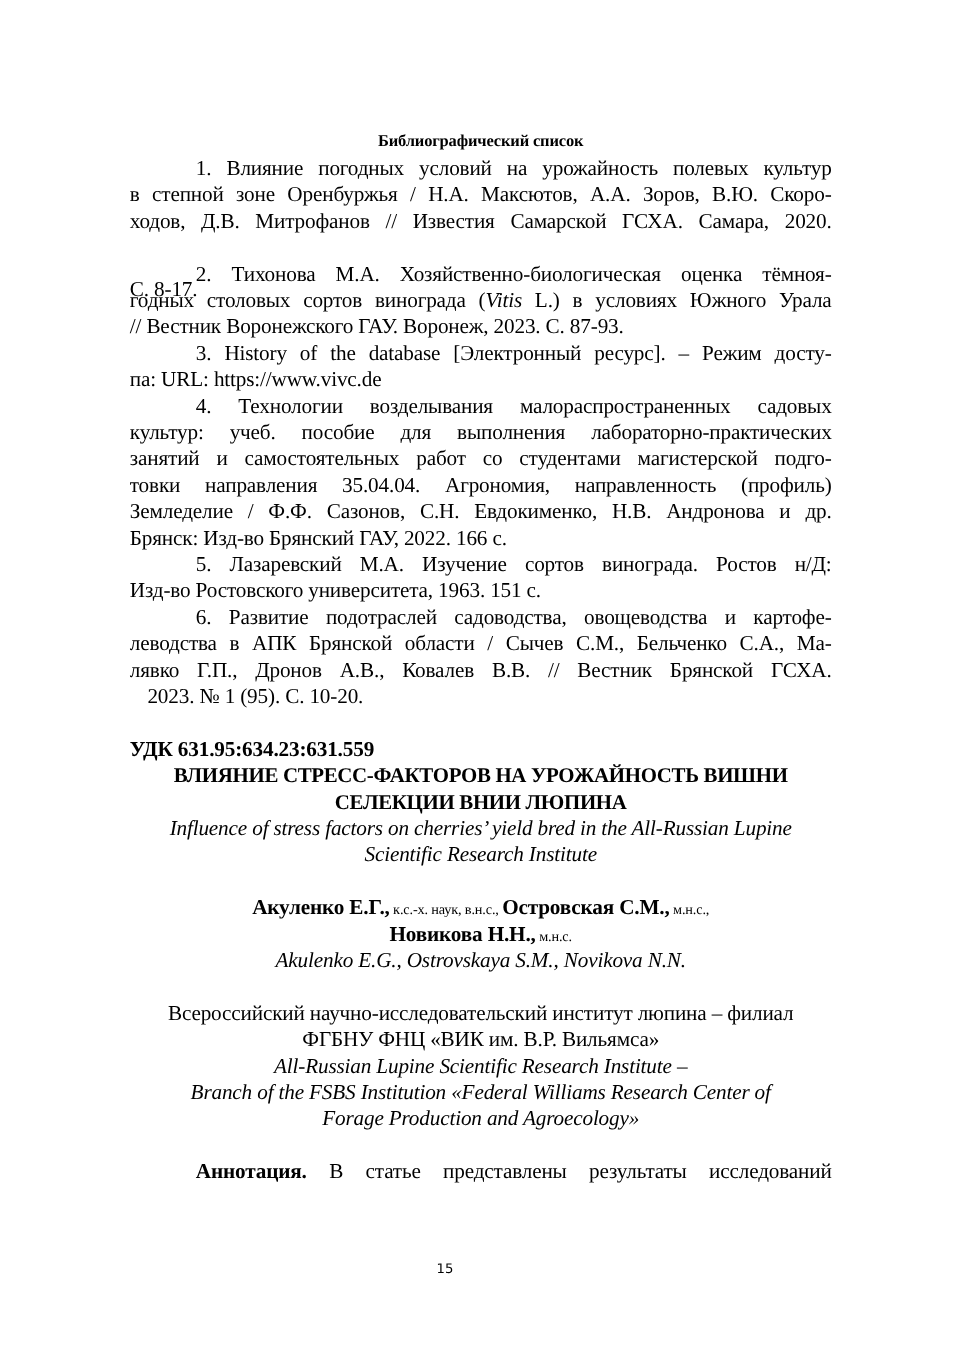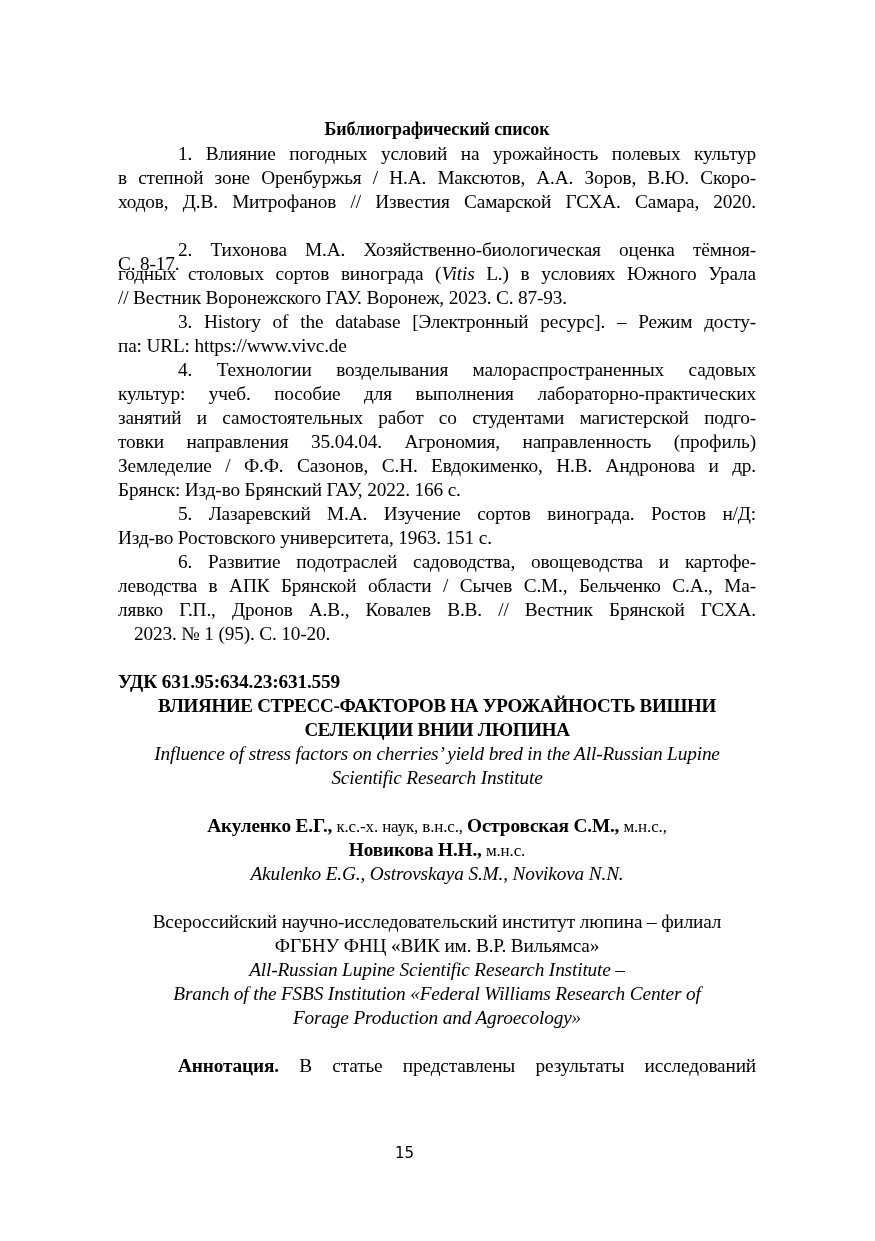--- a/index.html
+++ b/index.html
@@ -40,38 +40,38 @@
     }
     .left {
       text-align: left;
     }
     .indent {
       padding-left: 60px;
       width: 578px;
     }
     .bold { font-weight: bold; }
     .italic { font-style: italic; }
-    .small { font-size: 17px; margin-top: 25px; }
+    .small { font-size: 13px; margin-top: 25px; }
     .section-heading {
       font-weight: bold;
-      font-size: 18px;
+      font-size: 15px;
     }
     .title-caps {
       font-weight: bold;
       font-size: 19px;
       letter-spacing: -0.3px;
     }
     .page-number {
       position: absolute;
       left: 0;
       width: 809px;
       top: 1143px;
       text-align: center;
       font-family: "DejaVu Sans", "Liberation Sans", sans-serif;
-      font-size: 15px;
+      font-size: 12px;
       line-height: 20px;
     }
   </style>
 </head>
 <body>
 
 <div class="page">
 
   <div class="line center section-heading" style="top:117px;">Библиографический список</div>
 

